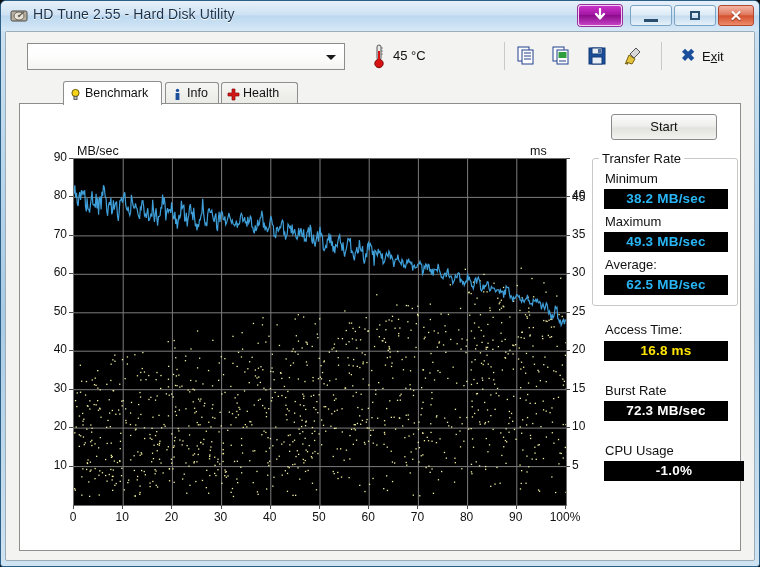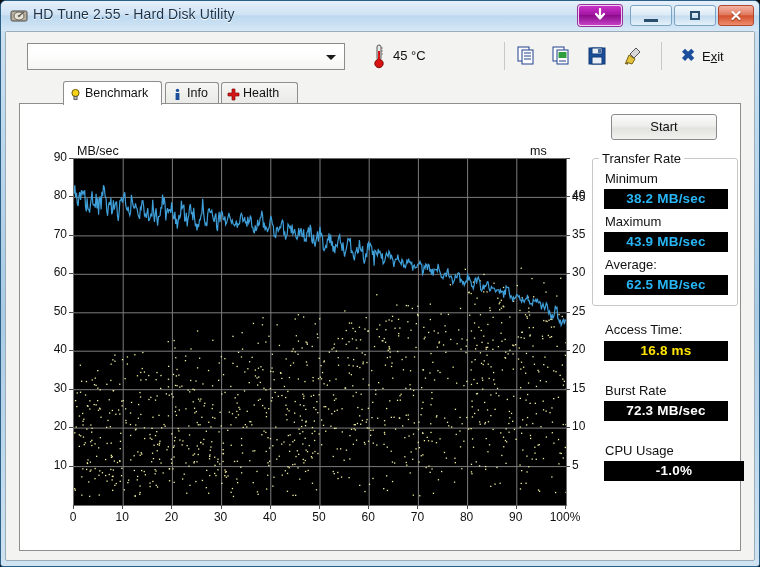--- a/index.html
+++ b/index.html
@@ -1529,21 +1529,21 @@
       <div class="side">
         <div class="start-btn">Start</div>
 
         <div class="group"></div>
         <span class="group-title">Transfer Rate</span>
 
         <span class="field-label" style="left:20px;top:67px">Minimum</span>
         <div class="value-box v-cyan" style="left:19px;top:85px;width:124px">38.2 MB/sec</div>
 
         <span class="field-label" style="left:20px;top:110px">Maximum</span>
-        <div class="value-box v-cyan" style="left:19px;top:128px;width:124px">43.9 MB/sec</div>
+        <div class="value-box v-cyan" style="left:19px;top:128px;width:124px">49.3 MB/sec</div>
 
         <span class="field-label" style="left:20px;top:153px">Average:</span>
         <div class="value-box v-cyan" style="left:19px;top:171px;width:124px">62.5 MB/sec</div>
 
         <span class="field-label" style="left:20px;top:218px">Access Time:</span>
         <div class="value-box v-yellow" style="left:19px;top:237px;width:124px">16.8 ms</div>
 
         <span class="field-label" style="left:20px;top:279px">Burst Rate</span>
         <div class="value-box v-white" style="left:19px;top:297px;width:124px">72.3 MB/sec</div>
 

